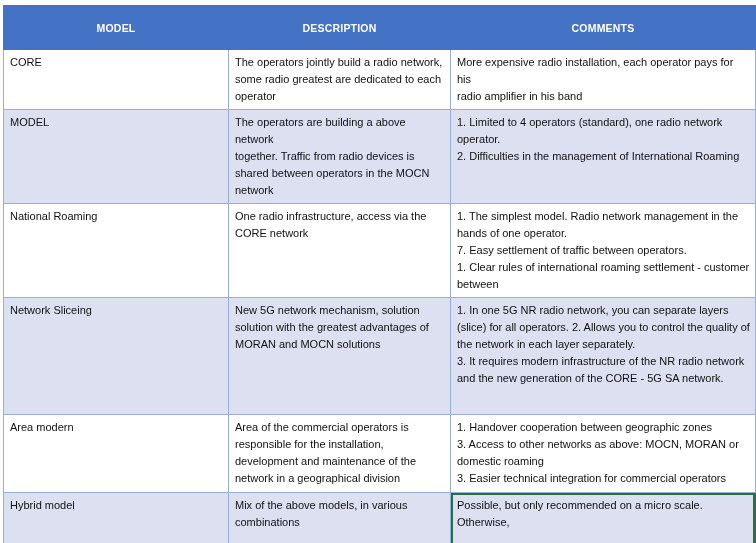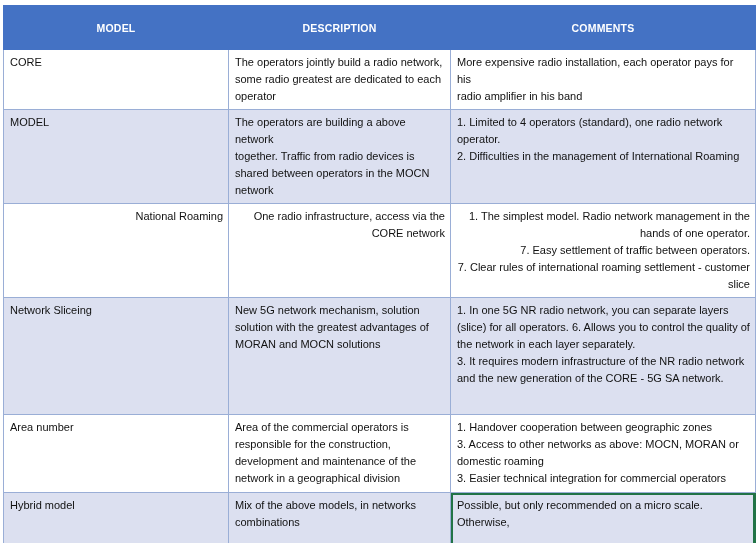--- a/index.html
+++ b/index.html
@@ -106,68 +106,68 @@
             <span class="ln">together. Traffic from radio devices is</span>
             <span class="ln">shared between operators in the MOCN</span>
             <span class="ln">network</span>
           </td>
           <td class="comm-cell">
             <span class="ln">1. Limited to 4 operators (standard), one radio network</span>
             <span class="ln">operator.</span>
             <span class="ln">2. Difficulties in the management of International Roaming</span>
           </td>
         </tr>
-        <tr class="plain" style="height: 90px; text-align: right;">
+        <tr class="plain" style="height: 90px;">
           <td class="model-cell">National Roaming</td>
           <td class="desc-cell">
             <span class="ln">One radio infrastructure, access via the</span>
             <span class="ln">CORE network</span>
           </td>
           <td class="comm-cell">
             <span class="ln">1. The simplest model. Radio network management in the</span>
             <span class="ln">hands of one operator.</span>
             <span class="ln">7. Easy settlement of traffic between operators.</span>
-            <span class="ln">7. Clear rules of international roaming settlement - customer</span>
-            <span class="ln">slice</span>
+            <span class="ln">1. Clear rules of international roaming settlement - customer</span>
+            <span class="ln">between</span>
           </td>
         </tr>
         <tr class="band" style="height: 117px;">
           <td class="model-cell">Network Sliceing</td>
           <td class="desc-cell">
             <span class="ln">New 5G network mechanism, solution</span>
             <span class="ln">solution with the greatest advantages of</span>
             <span class="ln">MORAN and MOCN solutions</span>
           </td>
           <td class="comm-cell">
             <span class="ln">1. In one 5G NR radio network, you can separate layers</span>
-            <span class="ln">(slice) for all operators. 6. Allows you to control the quality of</span>
+            <span class="ln">(slice) for all operators. 2. Allows you to control the quality of</span>
             <span class="ln">the network in each layer separately.</span>
             <span class="ln">3. It requires modern infrastructure of the NR radio network</span>
             <span class="ln">and the new generation of the CORE - 5G SA network.</span>
           </td>
         </tr>
         <tr class="plain" style="height: 78px;">
-          <td class="model-cell">Area number</td>
+          <td class="model-cell">Area modern</td>
           <td class="desc-cell">
             <span class="ln">Area of the commercial operators is</span>
-            <span class="ln">responsible for the construction,</span>
+            <span class="ln">responsible for the installation,</span>
             <span class="ln">development and maintenance of the</span>
             <span class="ln">network in a geographical division</span>
           </td>
           <td class="comm-cell">
             <span class="ln">1. Handover cooperation between geographic zones</span>
             <span class="ln">3. Access to other networks as above: MOCN, MORAN or</span>
             <span class="ln">domestic roaming</span>
             <span class="ln">3. Easier technical integration for commercial operators</span>
           </td>
         </tr>
         <tr class="band" style="height: 58px;">
           <td class="model-cell">Hybrid model</td>
           <td class="desc-cell">
-            <span class="ln">Mix of the above models, in networks</span>
+            <span class="ln">Mix of the above models, in various</span>
             <span class="ln">combinations</span>
           </td>
           <td class="comm-cell selected">
             <span class="ln">Possible, but only recommended on a micro scale. Otherwise,</span>
           </td>
         </tr>
       </tbody>
   </table>
 </div>
 

